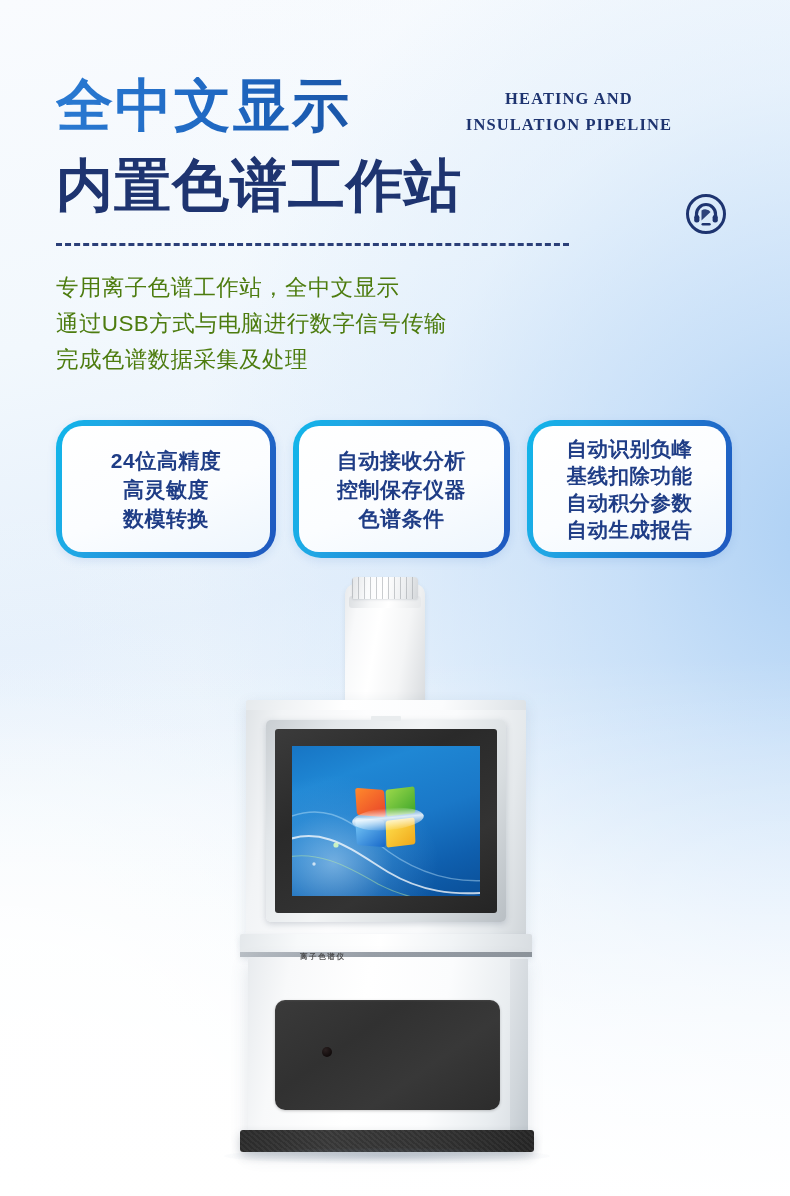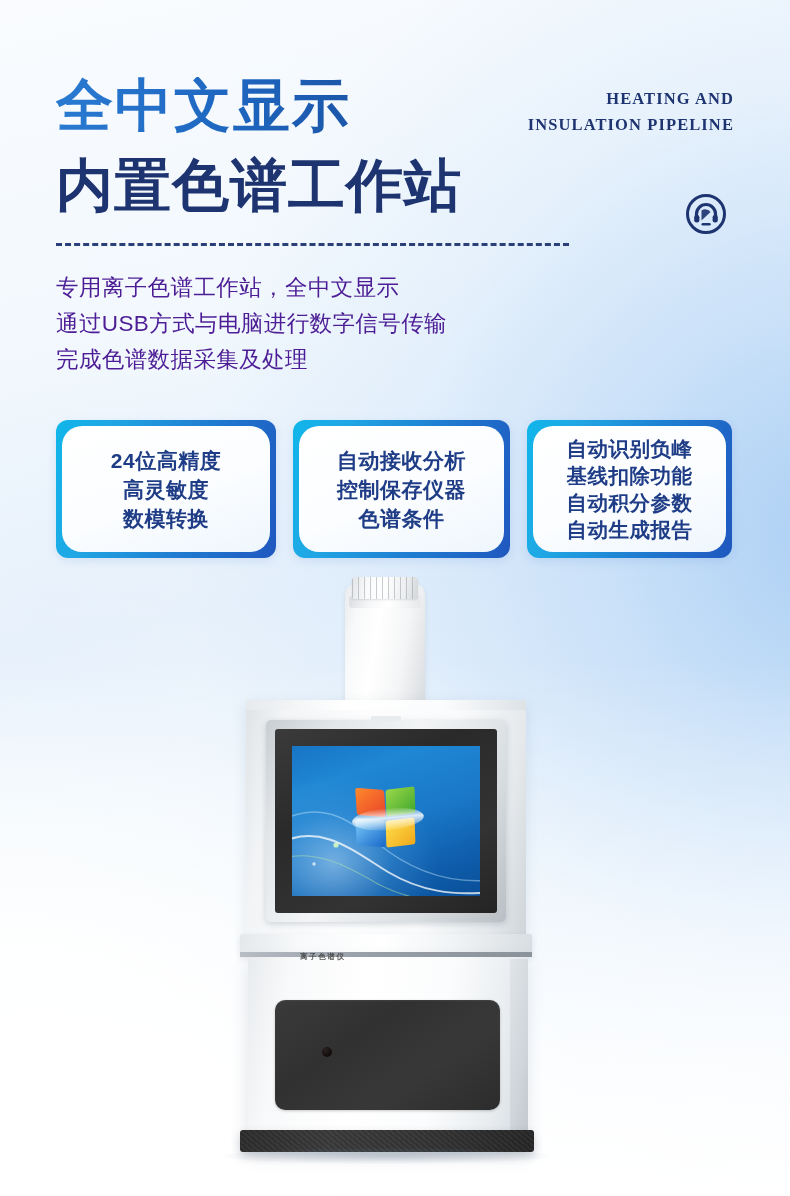--- a/index.html
+++ b/index.html
@@ -47,21 +47,21 @@
     font-size:57px;
     letter-spacing:1px;
     line-height:1;
     color:#1e3470;
     white-space:nowrap;
   }
 
   .title-en {
     position:absolute; right:56px; top:86px;
     width:330px;
-    text-align:right;
+    text-align:center;
     font-family:"Liberation Serif", serif;
     font-weight:700;
     font-size:16.5px;
     letter-spacing:1.1px;
     line-height:1.55;
     color:#1e3470;
   }
 
   .support-icon {
     position:absolute; left:684px; top:192px;
@@ -72,35 +72,35 @@
     position:absolute; left:56px; top:243px;
     width:513px; height:0;
     border-top:3px dashed #2b3f78;
   }
 
   
   #copy {
     position:absolute; left:56px; top:270px;
     font-size:22.5px;
     line-height:36px;
-    color:#4c1d95;
+    color:#4d7c0f;
     letter-spacing:0.4px;
     white-space:nowrap;
   }
 
   
   #features {
     position:absolute; left:56px; top:420px;
     width:678px; height:138px;
     display:flex; gap:17px;
     align-items:stretch;
   }
   .feat {
     position:relative;
-    border-radius:12px;
+    border-radius:28px;
     padding:6px;
     background:linear-gradient(105deg,#10b6ea 0%,#20a6e4 22%,#1f7fd2 58%,#1f57bf 100%);
     box-shadow:0 3px 10px rgba(50,110,190,0.13);
   }
   .feat-inner {
     height:100%;
     border-radius:20px;
     background:linear-gradient(160deg,#ffffff 0%,#fbfdff 55%,#eef6fd 100%);
     display:flex; flex-direction:column;
     align-items:center; justify-content:center;

